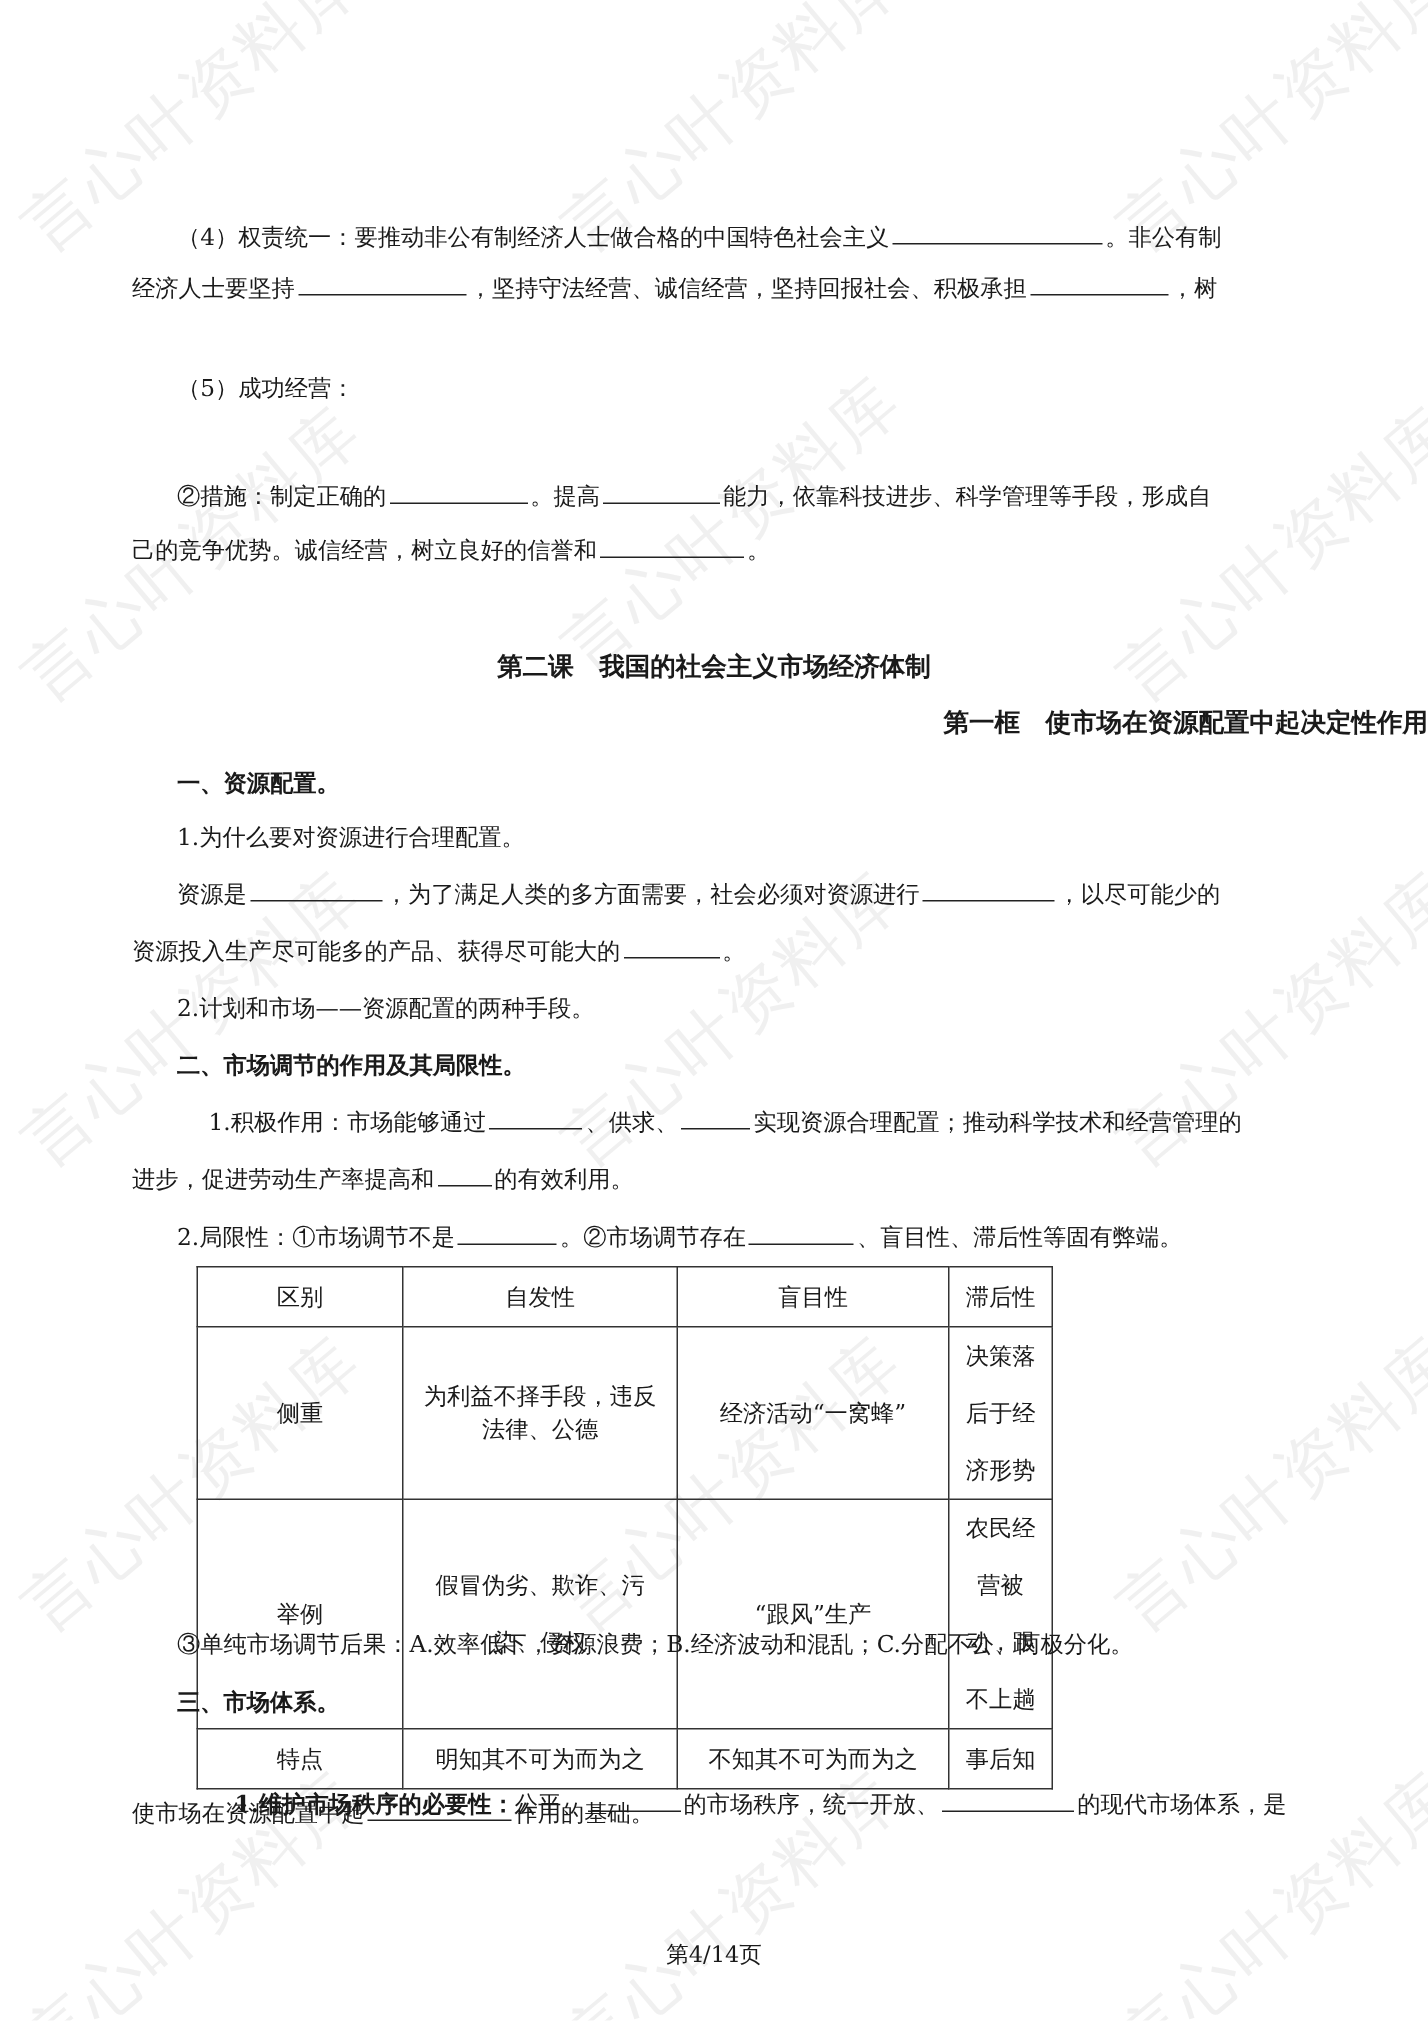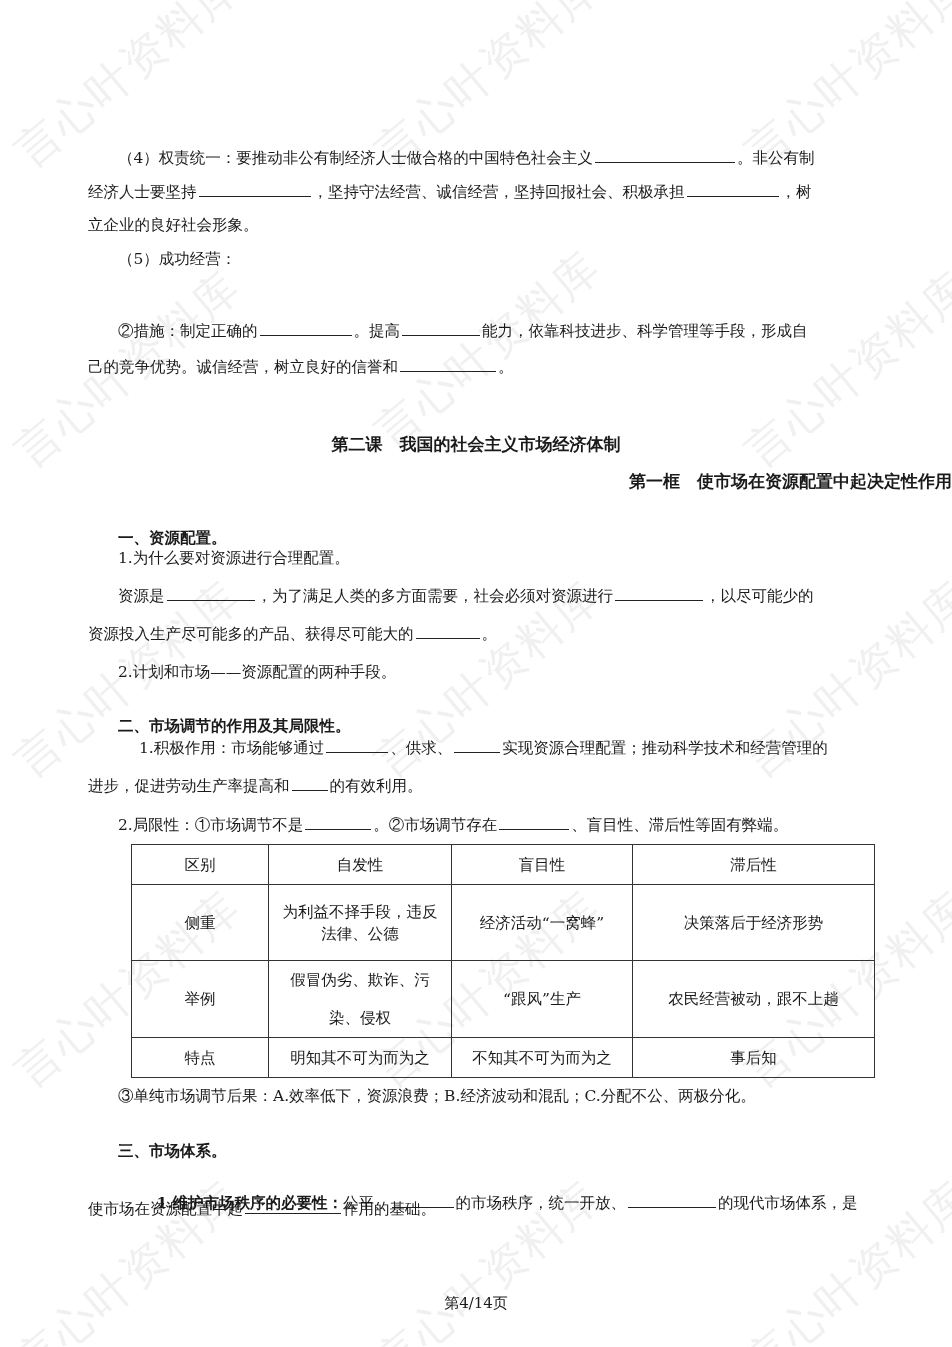--- a/index.html
+++ b/index.html
@@ -4,23 +4,23 @@
 <style>
   html, body { margin: 0; padding: 0; background: #ffffff; }
   body { width: 952px; height: 1347px; position: relative; overflow: hidden;
          font-family: "DejaVu Serif", "Liberation Serif", serif; color: #1a1a1a; }
   .page { position: absolute; left: 0; top: 0; width: 952px; height: 1347px; }
   .wm { position: absolute; color: rgba(200,200,200,0.28); font-family: "DejaVu Sans", sans-serif;
         font-size: 44px; transform: rotate(-40deg); white-space: nowrap; pointer-events: none; letter-spacing: 2px; }
   .line { position: absolute; left: 88px; width: 778px; font-size: 15.5px; line-height: 20px; white-space: nowrap; }
   .ind { left: 118px; }
   .blank { display: inline-block; border-bottom: 1.3px solid #222; height: 14px; vertical-align: baseline; margin: 0 2px; }
-  .bold { font-weight: bold; margin-top: 16px; }
+  .bold { font-weight: bold; }
   .title { position: absolute; left: 0; width: 952px; text-align: center; font-weight: bold; font-size: 17px; }
-  table.cmp { position: absolute; left: 131px; top: 844px; width: 744px; border-collapse: collapse; font-size: 15.5px; }
+  table.cmp { position: absolute; left: 131px; top: 844px; width: 571px; border-collapse: collapse; font-size: 15.5px; }
   table.cmp td { border: 1.3px solid #333; text-align: center; vertical-align: middle; line-height: 38px; padding: 0 6px; }
   .footer { position: absolute; left: 0; width: 952px; top: 1294px; text-align: center; font-size: 15px; }
 </style>
 </head>
 <body>
 
 <div class="page">
 
   <div class="wm" style="left:-10px;top:40px;">言心叶资料库</div>
   <div class="wm" style="left:350px;top:40px;">言心叶资料库</div>
@@ -36,23 +36,20 @@
   <div class="wm" style="left:720px;top:960px;">言心叶资料库</div>
   <div class="wm" style="left:-10px;top:1250px;">言心叶资料库</div>
   <div class="wm" style="left:350px;top:1250px;">言心叶资料库</div>
   <div class="wm" style="left:720px;top:1250px;">言心叶资料库</div>
 
   <div class="line ind" style="top:148px;">
     <span>（4）权责统一：要推动非公有制经济人士做合格的中国特色社会主义</span><span class="blank" style="width:140px"></span><span>。非公有制</span>
   </div>
   <div class="line" style="top:182px;">
     <span>经济人士要坚持</span><span class="blank" style="width:112px"></span><span>，坚持守法经营、诚信经营，坚持回报社会、积极承担</span><span class="blank" style="width:92px"></span><span>，树</span>
-  </div>
-  <div class="line" style="top:215px;">
-    <span>立企业的良好社会形象。</span>
   </div>
   <div class="line ind" style="top:249px;">
     <span>（5）成功经营：</span>
   </div>
   <div class="line" style="top:357px;">
     <span>己的竞争优势。诚信经营，树立良好的信誉和</span><span class="blank" style="width:96px"></span><span>。</span>
   </div>
   <div class="line ind" style="top:321px;">
     <span>②措施：制定正确的</span><span class="blank" style="width:92px"></span><span>。提高</span><span class="blank" style="width:78px"></span><span>能力，依靠科技进步、科学管理等手段，形成自</span>
   </div>

